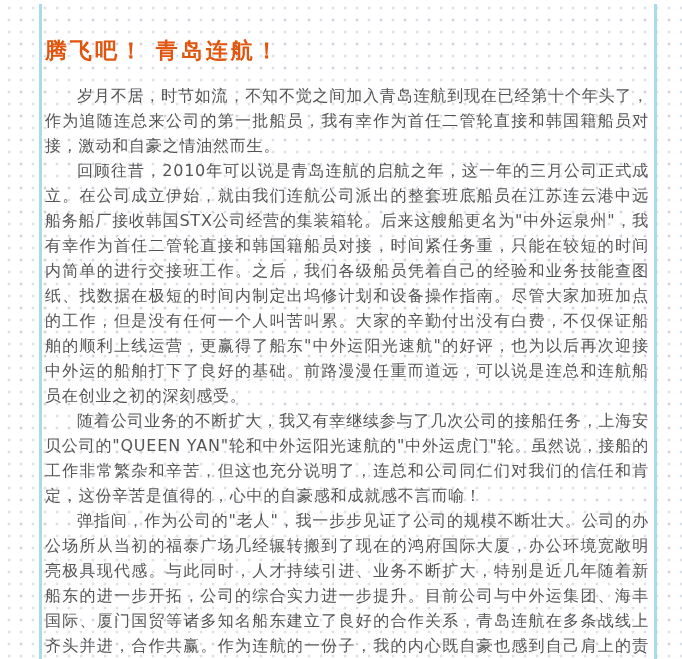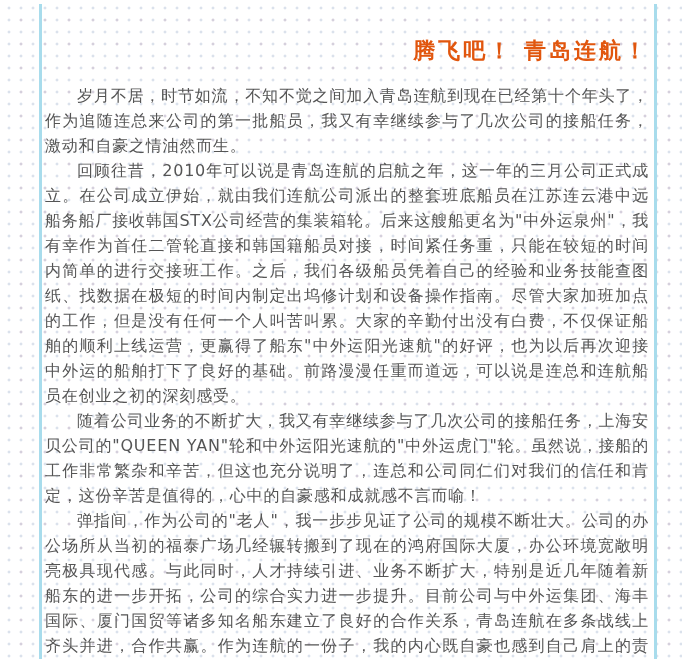--- a/index.html
+++ b/index.html
@@ -30,21 +30,21 @@
   .border-line.left  { left: 39px; }
   .border-line.right { left: 654px; }
   .content {
     position: absolute;
     left: 45px;
     top: 0;
     width: 604px;
   }
   .page-title {
     margin: 36px 0 17px 0;
-    text-align: right;
+    text-align: left;
     font-size: 22px;
     font-weight: bold;
     letter-spacing: 3px;
     color: #e1560e;
     font-family: "DejaVu Sans", sans-serif;
   }
   .para {
     margin: 0;
     padding: 0;
     color: #555555;
@@ -58,20 +58,20 @@
 </style>
 </head>
 <body>
 
 <div class="border-line left"></div>
 <div class="border-line right"></div>
 
 <div class="content">
   <h1 class="page-title">腾飞吧！ 青岛连航！</h1>
 
-  <p class="para">岁月不居，时节如流，不知不觉之间加入青岛连航到现在已经第十个年头了，作为追随连总来公司的第一批船员，我又有幸继续参与了几次公司的接船任务，激动和自豪之情油然而生。</p>
+  <p class="para">岁月不居，时节如流，不知不觉之间加入青岛连航到现在已经第十个年头了，作为追随连总来公司的第一批船员，我有幸作为首任二管轮直接和韩国籍船员对接，激动和自豪之情油然而生。</p>
 
   <p class="para">回顾往昔，2010年可以说是青岛连航的启航之年，这一年的三月公司正式成立。在公司成立伊始，就由我们连航公司派出的整套班底船员在江苏连云港中远船务船厂接收韩国STX公司经营的集装箱轮。后来这艘船更名为"中外运泉州"，我有幸作为首任二管轮直接和韩国籍船员对接，时间紧任务重，只能在较短的时间内简单的进行交接班工作。之后，我们各级船员凭着自己的经验和业务技能查图纸、找数据在极短的时间内制定出坞修计划和设备操作指南。尽管大家加班加点的工作，但是没有任何一个人叫苦叫累。大家的辛勤付出没有白费，不仅保证船舶的顺利上线运营，更赢得了船东"中外运阳光速航"的好评，也为以后再次迎接中外运的船舶打下了良好的基础。前路漫漫任重而道远，可以说是连总和连航船员在创业之初的深刻感受。</p>
 
   <p class="para">随着公司业务的不断扩大，我又有幸继续参与了几次公司的接船任务，上海安贝公司的"QUEEN YAN"轮和中外运阳光速航的"中外运虎门"轮。虽然说，接船的工作非常繁杂和辛苦，但这也充分说明了，连总和公司同仁们对我们的信任和肯定，这份辛苦是值得的，心中的自豪感和成就感不言而喻！</p>
 
   <p class="para">弹指间，作为公司的"老人"，我一步步见证了公司的规模不断壮大。公司的办公场所从当初的福泰广场几经辗转搬到了现在的鸿府国际大厦，办公环境宽敞明亮极具现代感。与此同时，人才持续引进、业务不断扩大，特别是近几年随着新船东的进一步开拓，公司的综合实力进一步提升。目前公司与中外运集团、海丰国际、厦门国贸等诸多知名船东建立了良好的合作关系，青岛连航在多条战线上齐头并进，合作共赢。作为连航的一份子，我的内心既自豪也感到自己肩上的责任重了几分。</p>
 </div>
 
 </body></html>

